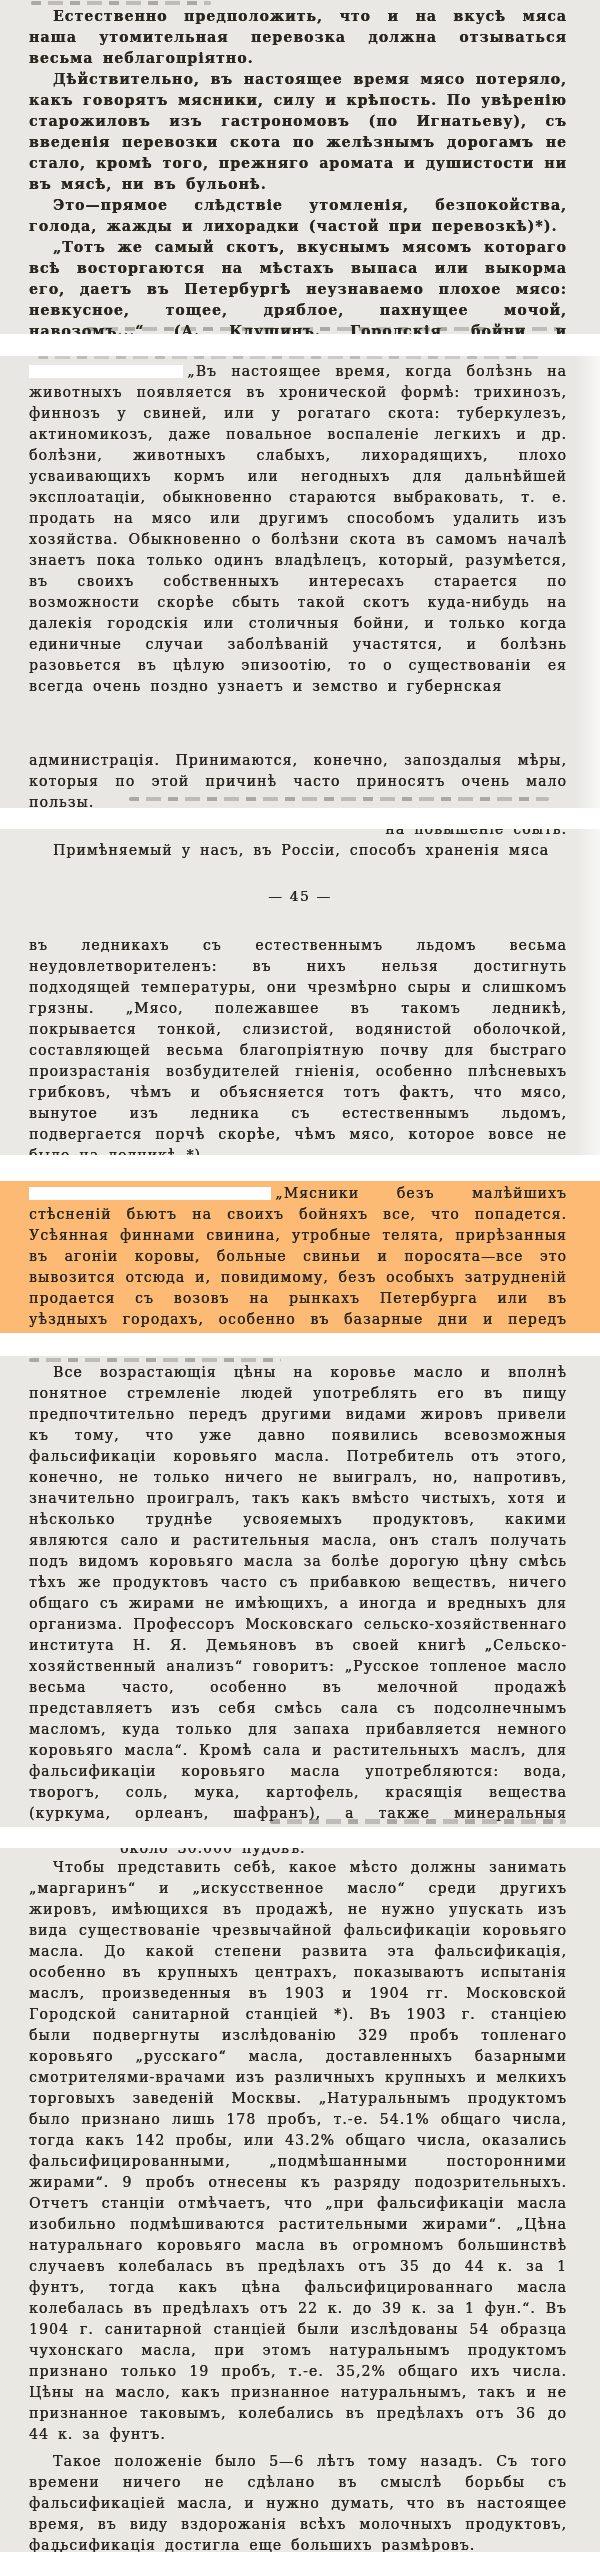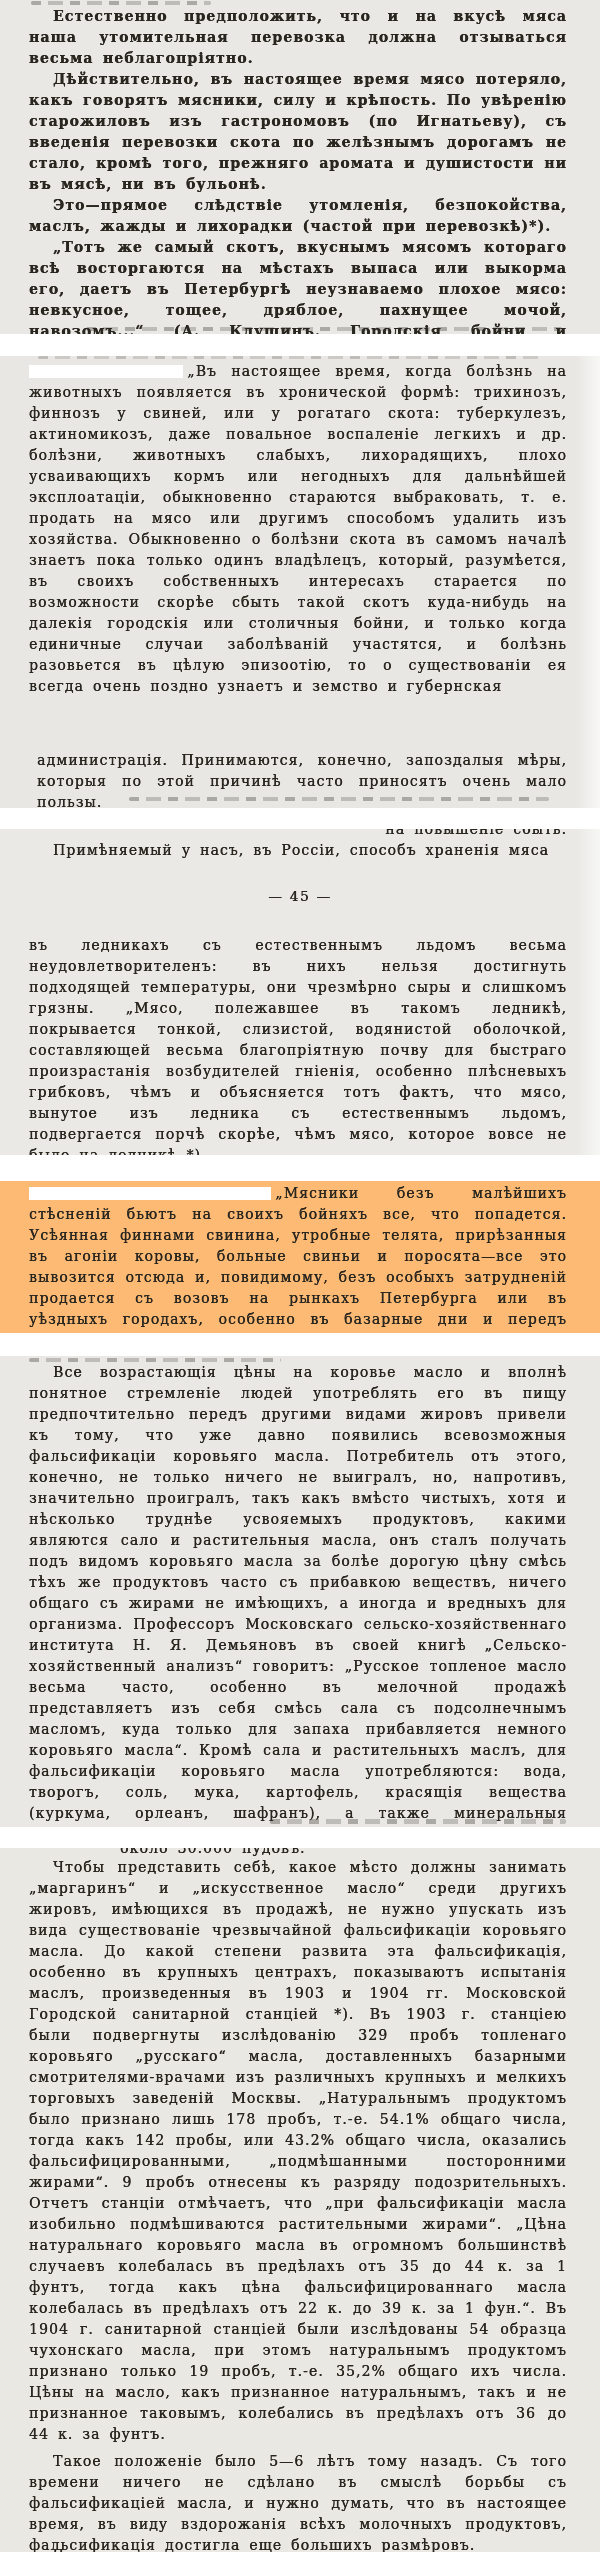--- a/index.html
+++ b/index.html
@@ -66,34 +66,34 @@
 </head>
 <body>
 
 <div class="page">
 
   <div class="frag f1">
     <div class="smudge" style="top:0.9px; left:31px; width:180px;"></div>
     <div class="abs" style="top:6px;">
       <p class="para indent">Естественно предположить, что и на вкусѣ мяса наша утомительная перевозка должна отзываться весьма неблагопріятно.</p>
       <p class="para indent">Дѣйствительно, въ настоящее время мясо потеряло, какъ говорятъ мясники, силу и крѣпость. По увѣренію старожиловъ изъ гастрономовъ (по Игнатьеву), съ введенія перевозки скота по желѣзнымъ дорогамъ не стало, кромѣ того, прежняго аромата и душистости ни въ мясѣ, ни въ бульонѣ.</p>
-      <p class="para indent">Это—прямое слѣдствіе утомленія, безпокойства, маслъ, жажды и лихорадки (частой при перевозкѣ)*).</p>
+      <p class="para indent">Это—прямое слѣдствіе утомленія, безпокойства, голода, жажды и лихорадки (частой при перевозкѣ)*).</p>
       <p class="para indent">„Тотъ же самый скотъ, вкуснымъ мясомъ котораго всѣ восторгаются на мѣстахъ выпаса или выкорма его, даетъ въ Петербургѣ неузнаваемо плохое мясо: невкусное, тощее, дряблое, пахнущее мочой, навозомъ...“ (А. Клушинъ. Городскія бойни и привозное мясо, 1903 г.).</p>
     </div>
     <div class="smudge" style="top:327px; left:86px; right:38px;"></div>
   </div>
 
   <div class="gap g1"></div>
 
   <div class="frag f2">
     <div class="smudge" style="top:0; left:38px; right:55px; height:3.4px; opacity:.4;"></div>
     <div class="abs" style="top:5.1px;">
       <p class="para"><span class="redact lead-b"></span><span>„Въ настоящее время, когда болѣзнь на животныхъ появляется въ хронической формѣ: трихинозъ, финнозъ у свиней, или у рогатаго скота: туберкулезъ, актиномикозъ, даже повальное воспаленіе легкихъ и др. болѣзни, животныхъ слабыхъ, лихорадящихъ, плохо усваивающихъ кормъ или негодныхъ для дальнѣйшей эксплоатаціи, обыкновенно стараются выбраковать, т. е. продать на мясо или другимъ способомъ удалить изъ хозяйства. Обыкновенно о болѣзни скота въ самомъ началѣ знаетъ пока только одинъ владѣлецъ, который, разумѣется, въ своихъ собственныхъ интересахъ старается по возможности скорѣе сбыть такой скотъ куда-нибудь на далекія городскія или столичныя бойни, и только когда единичные случаи заболѣваній участятся, и болѣзнь разовьется въ цѣлую эпизоотію, то о существованіи ея всегда очень поздно узнаетъ и земство и губернская</span></p>
     </div>
-    <div class="abs" style="top:394px;margin-left:8px;">
+    <div class="abs" style="top:394px;">
       <p class="para">администрація. Принимаются, конечно, запоздалыя мѣры, которыя по этой причинѣ часто приносятъ очень мало пользы.</p>
     </div>
     <div class="smudge" style="top:441px; left:129px; right:51px;"></div>
   </div>
 
   <div class="gap g2"></div>
 
   <div class="frag f3">
     <div class="remnant" style="top:0; right:33px; width:274px;">
       <span class="inner para" style="text-align:right;">на повышеніе сбыть.</span>

